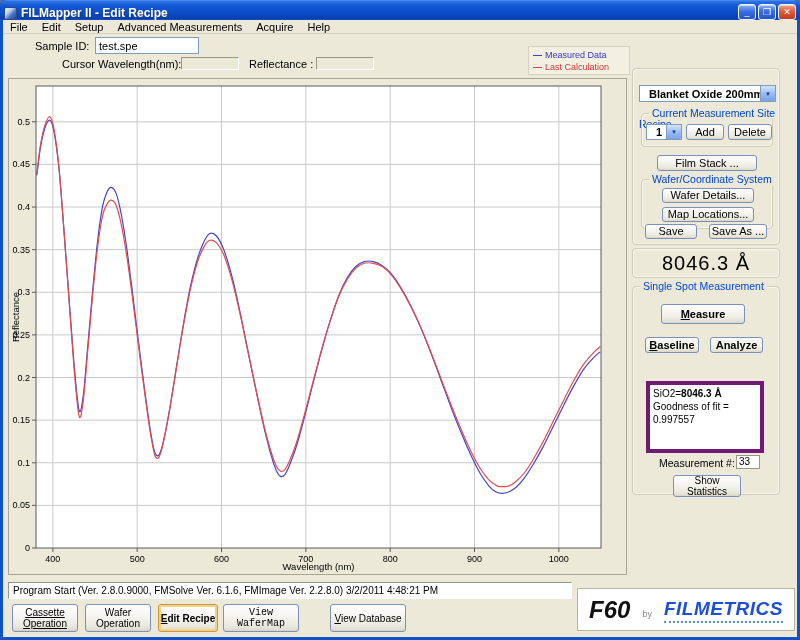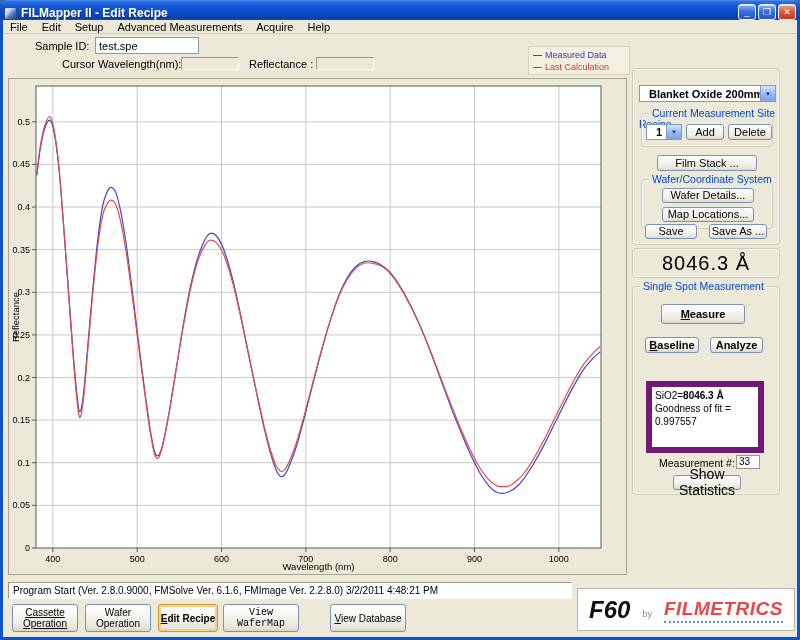--- a/index.html
+++ b/index.html
@@ -51,30 +51,30 @@
     box-shadow:inset 0 1px 0 #fff;cursor:default;text-align:center;line-height:1.1;}
   .btn.bold{font-weight:bold;}
   .btn.active{border:1px solid #c79939;box-shadow:inset 0 0 0 2px #f3d189;font-weight:bold;}
   .combo{position:absolute;background:#fff;border:1px solid #7f9db9;display:flex;align-items:center;font-size:11px;}
   .combo .val{flex:1;padding:0 9px;overflow:hidden;white-space:nowrap;font-weight:bold;}
   .combo .arrow{width:15px;align-self:stretch;display:flex;align-items:center;justify-content:center;
     background:linear-gradient(180deg,#d6e4fc 0%,#9cbcf2 50%,#7aa2e8 100%);
     border-left:1px solid #7f9db9;border-radius:0 1px 1px 0;color:#16398f;font-size:6px;}
   .thickness{position:absolute;display:flex;align-items:center;justify-content:center;
     font-size:20px;letter-spacing:1px;}
-  .resultbox{position:absolute;background:#fff;border:6px solid #701a75;font-size:10px;padding:2px 3px;line-height:13px;}
+  .resultbox{position:absolute;background:#fff;border:4px solid #701a75;font-size:10px;padding:2px 3px;line-height:13px;}
   
   .statusbar{position:absolute;left:5px;top:562px;width:564px;height:17px;background:#fff;
     border:1px solid;border-color:#9a9789 #fff #fff #9a9789;font-size:10px;line-height:15px;padding:0 4px;white-space:nowrap;overflow:hidden;}
   .navbtn{top:584px;height:28px;font-size:10px;}
   .logo{position:absolute;left:574px;top:568px;width:218px;height:43px;background:#fff;
     border:1px solid #b8b5a5;display:flex;align-items:center;justify-content:center;gap:12px;}
   .logo .model{font-size:24px;font-weight:bold;font-style:italic;color:#111;}
   .logo .by{font-size:9px;color:#8a8a8a;margin-top:8px;}
-  .logo .brand{font-size:19px;font-weight:bold;font-style:italic;color:#ef4444;letter-spacing:.5px;
+  .logo .brand{font-size:19px;font-weight:bold;font-style:italic;color:#1d4ed8;letter-spacing:.5px;
     border-bottom:2px dotted #5b8fc4;padding-bottom:1px;margin-top:2px;}
   u{text-decoration:underline;}
 </style>
 </head>
 <body>
 
 <div id="window">
 
   <div class="titlebar">
     <div class="app-icon"></div>
@@ -206,21 +206,21 @@
       <div class="btn bold" style="left:12px;top:50px;width:54px;height:16px;">
           <span><u>B</u><span>aseline</span></span>
         </div>
       <div class="btn bold" style="left:77px;top:50px;width:53px;height:16px;">Analyze</div>
       <div class="resultbox" style="left:13px;top:94px;width:118px;height:72px;">
         <div><span>SiO2=</span><b>8046.3 Å</b></div>
         <div>Goodness of fit = 0.997557</div>
       </div>
       <span class="lbl" style="left:26px;top:170px;font-size:10.5px;">Measurement #:</span>
       <span style="position:absolute;left:103px;top:168px;width:24px;height:14px;background:#fff;border:1px solid #9a9789;font-size:10px;padding:0 2px;">33</span>
-      <div class="btn" style="left:40px;top:188px;width:68px;height:15px;font-size:14px;">Show Statistics</div>
+      <div class="btn" style="left:40px;top:188px;width:68px;height:22px;font-size:10px;">Show Statistics</div>
     </div>
 
     <div class="statusbar">Program Start (Ver. 2.8.0.9000, FMSolve Ver. 6.1.6, FMImage Ver. 2.2.8.0)  3/2/2011 4:48:21 PM</div>
 
     <div class="btn navbtn" style="left:9px;width:66px;text-decoration:underline;">Cassette Operation</div>
     <div class="btn navbtn" style="left:82px;width:66px;">Wafer Operation</div>
     <div class="btn navbtn active" style="left:155px;width:60px;">
         <span><u>E</u><span>dit Recipe</span></span>
       </div>
     <div class="btn navbtn" style="left:220px;width:76px;font-family:Liberation Mono, monospace;">View WaferMap</div>

